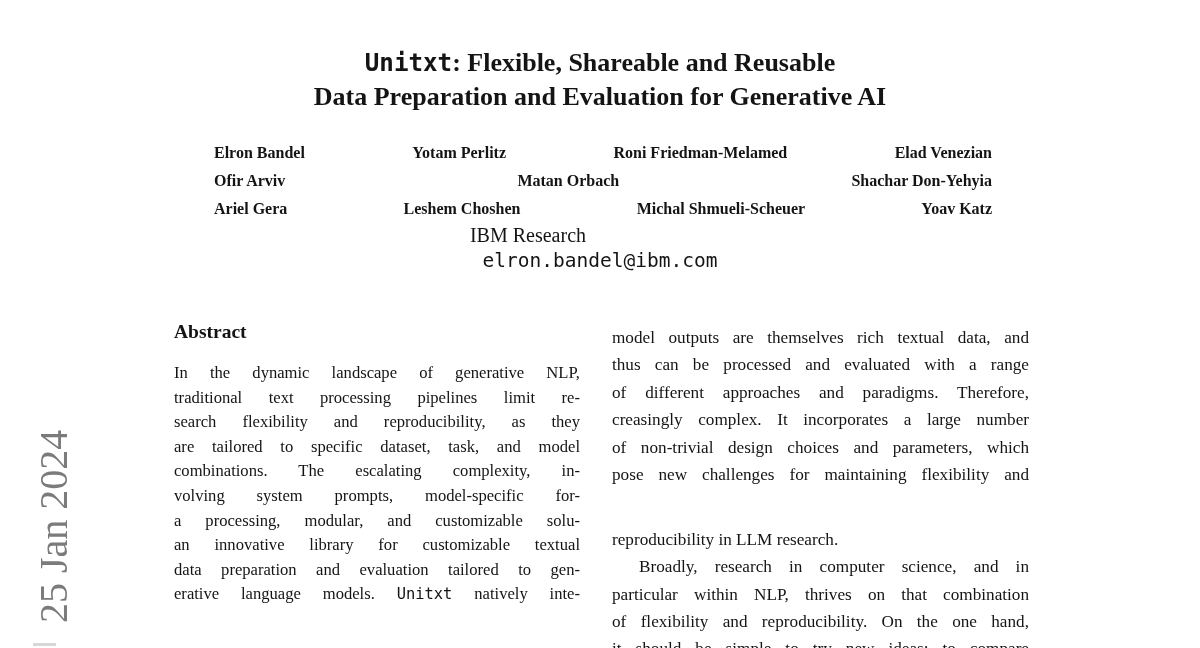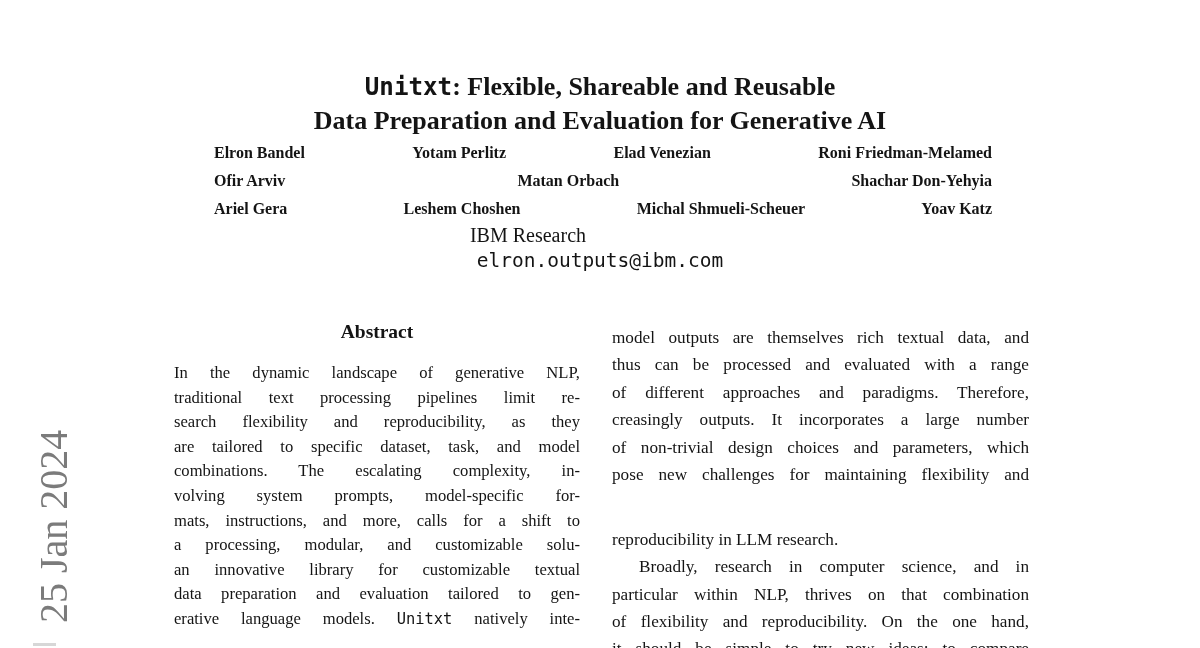--- a/index.html
+++ b/index.html
@@ -10,21 +10,21 @@
     overflow:hidden;
     font-family:"Liberation Serif", serif;
     color:#141414;
   }
   .mono { font-family:"DejaVu Sans Mono", monospace; font-size:0.93em; }
 
   
   .title {
     position:absolute; top:46px; left:0; width:1200px;
     text-align:center; font-weight:bold;
-    font-size:26px; line-height:33px;margin-top:24px;
+    font-size:26px; line-height:33px;
   }
 
   
   .authors {
     position:absolute; top:139px; left:214px; width:778px;
   }
   .author-row {
     display:flex; justify-content:space-between;
     height:28px; line-height:28px;
     font-weight:bold; font-size:16px;
@@ -36,21 +36,21 @@
   .email {
     position:absolute; top:249px; left:0; width:1200px;
     text-align:center;
     font-family:"DejaVu Sans Mono", monospace;
     font-size:19.5px; line-height:24px;
   }
 
   
   .abstract-heading {
     position:absolute; top:321px; left:174px; width:406px;
-    text-align:center; font-weight:bold; font-size:19.5px;
+    font-weight:bold; font-size:19.5px;
   }
   .left-col {
     position:absolute; top:361px; left:174px; width:406px;
     font-size:16.6px;
   }
   .left-col .line { height:24.6px; line-height:24.6px; }
   .right-col {
     position:absolute; top:324px; left:612px; width:417px;
     font-size:17.2px;
   }
@@ -90,59 +90,58 @@
 
   <div class="title">
     <div><span class="mono">Unitxt</span>: Flexible, Shareable and Reusable</div>
     <div>Data Preparation and Evaluation for Generative AI</div>
   </div>
 
   <div class="authors">
     <div class="author-row">
       <span>Elron Bandel</span>
       <span>Yotam Perlitz</span>
+      <span>Roni Friedman-Melamed</span>
       <span>Elad Venezian</span>
-      <span>Roni Friedman-Melamed</span>
     </div>
     <div class="author-row">
       <span>Ofir Arviv</span>
       <span>Matan Orbach</span>
       <span>Shachar Don-Yehyia</span>
     </div>
     <div class="author-row">
       <span>Ariel Gera</span>
       <span>Leshem Choshen</span>
       <span>Michal Shmueli-Scheuer</span>
       <span>Yoav Katz</span>
     </div>
   </div>
 
   <div class="affiliation">IBM Research</div>
-  <div class="email">elron.outputs@ibm.com</div>
+  <div class="email">elron.bandel@ibm.com</div>
 
   <div class="abstract-heading">Abstract</div>
   <div class="left-col">
     <div class="line">In the dynamic landscape of generative NLP,</div>
     <div class="line">traditional text processing pipelines limit re-</div>
     <div class="line">search flexibility and reproducibility, as they</div>
     <div class="line">are tailored to specific dataset, task, and model</div>
     <div class="line">combinations. The escalating complexity, in-</div>
     <div class="line">volving system prompts, model-specific for-</div>
-    <div class="line">mats, instructions, and more, calls for a shift to</div>
     <div class="line">a processing, modular, and customizable solu-</div>
     <div class="line">an innovative library for customizable textual</div>
     <div class="line">data preparation and evaluation tailored to gen-</div>
     <div class="line">erative language models. <span class="mono">Unitxt</span> natively inte-</div>
   </div>
 
   <div class="right-col">
     <div class="line">model outputs are themselves rich textual data, and</div>
     <div class="line">thus can be processed and evaluated with a range</div>
     <div class="line">of different approaches and paradigms. Therefore,</div>
-    <div class="line">creasingly outputs. It incorporates a large number</div>
+    <div class="line">creasingly complex. It incorporates a large number</div>
     <div class="line">of non-trivial design choices and parameters, which</div>
     <div class="line">pose new challenges for maintaining flexibility and</div>
     <div class="line endline">reproducibility in LLM research.</div>
     <div class="line indent">Broadly, research in computer science, and in</div>
     <div class="line">particular within NLP, thrives on that combination</div>
     <div class="line">of flexibility and reproducibility. On the one hand,</div>
     <div class="line">it should be simple to try new ideas; to compare</div>
   </div>
 
 </div>

